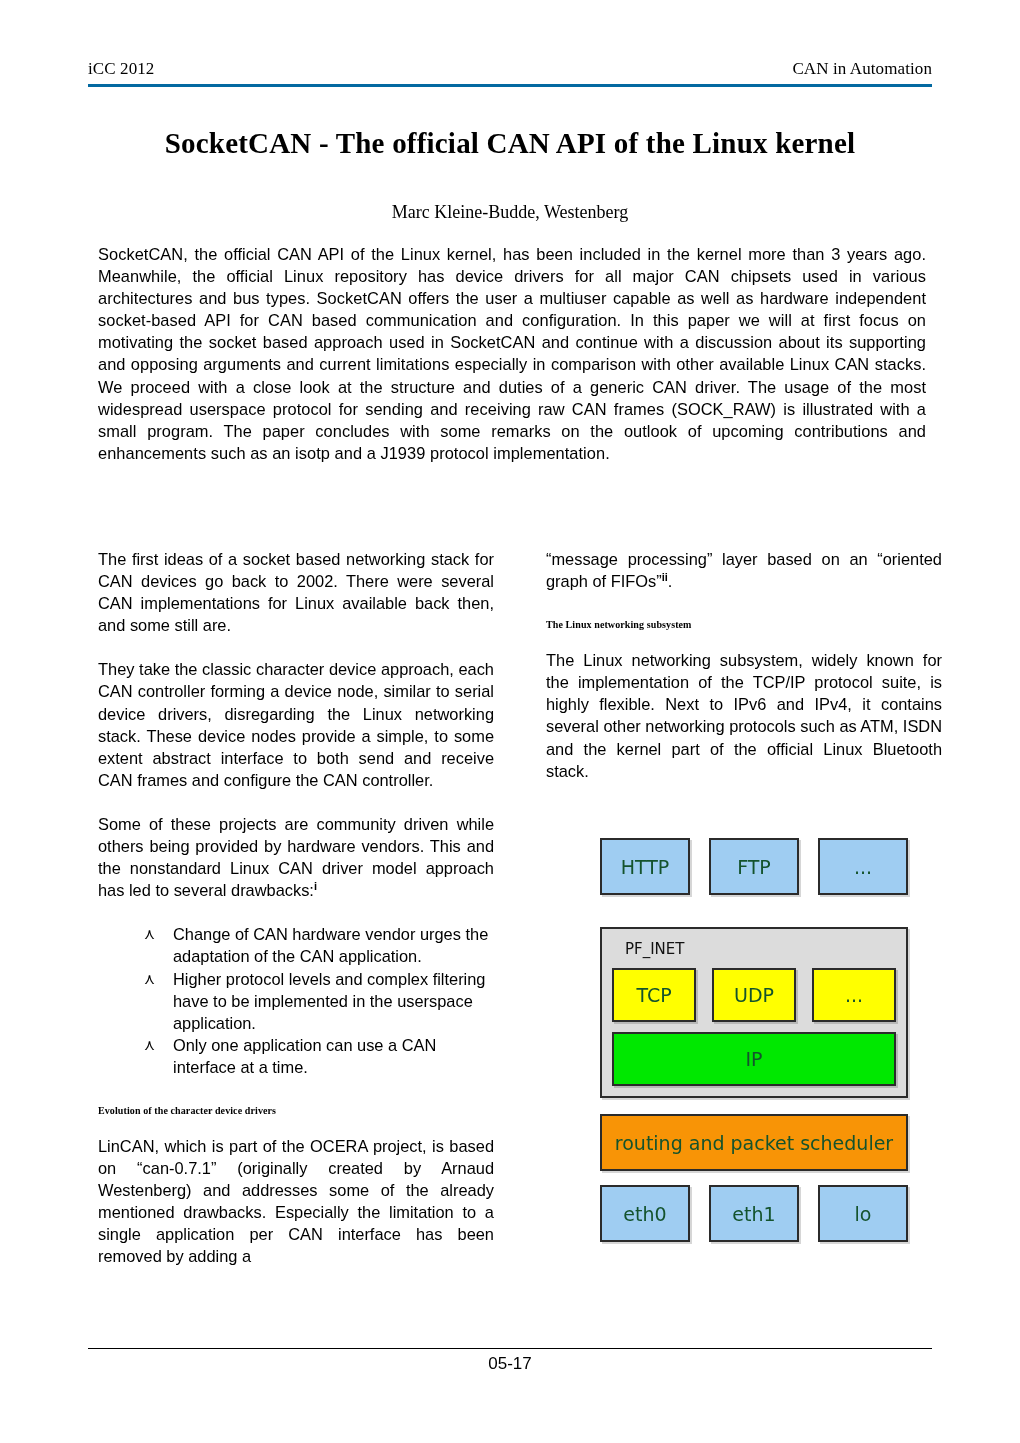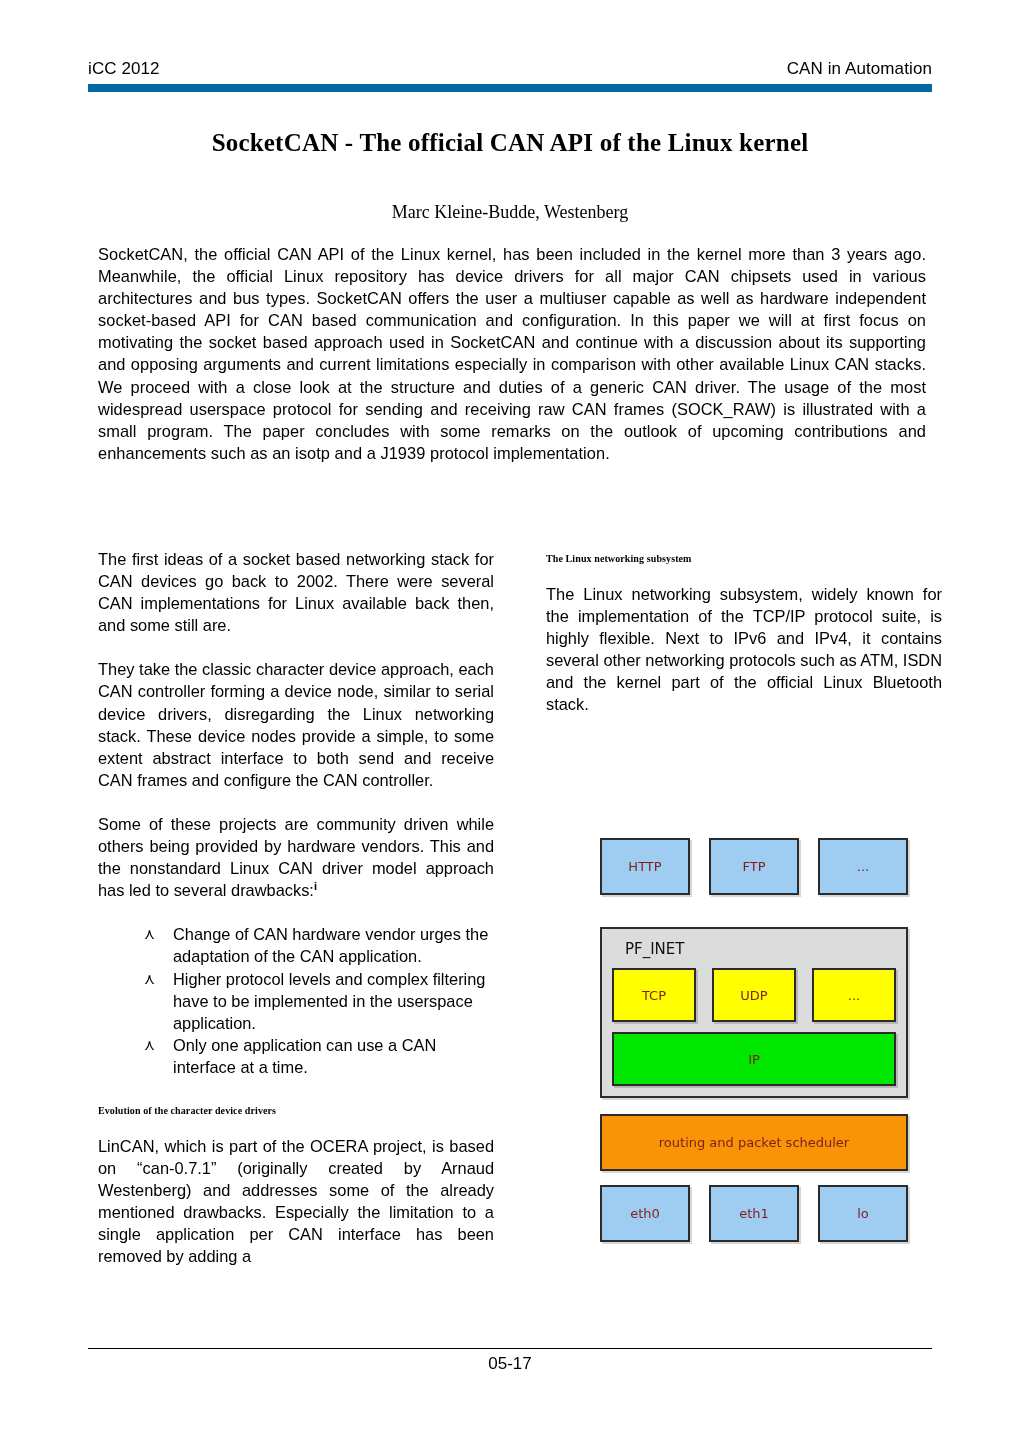--- a/index.html
+++ b/index.html
@@ -23,21 +23,22 @@
     height: 1443px;
   }
 
   
   .runhead {
     position: absolute;
     left: 88px;
     top: 58px;
     width: 844px;
     height: 26px;
-    border-bottom: 8px solid #0369a1;
+    border-bottom: 3px solid #0369a1;
+    font-family: Liberation Serif, serif;
   }
   .runhead-left {
     position: absolute;
     left: 0; top: 0;
     font-size: 17px;
     line-height: 22px;
     letter-spacing: 0.1px;
   }
   .runhead-right {
     position: absolute;
@@ -49,21 +50,21 @@
 
   
   .doc-title {
     position: absolute;
     left: 88px;
     top: 124px;
     width: 844px;
     text-align: center;
     font-family: "Liberation Serif", serif;
     font-weight: bold;
-    font-size: 25px;
+    font-size: 29px;
     line-height: 38px;
     letter-spacing: 0.2px;
   }
   .doc-author {
     position: absolute;
     left: 88px;
     top: 200px;
     width: 844px;
     text-align: center;
     font-family: "Liberation Serif", serif;
@@ -151,22 +152,22 @@
   .dg-row {
     display: flex;
     justify-content: space-between;
   }
   .dg-box {
     border: 2px solid #2b2b2b;
     box-sizing: border-box;
     display: flex;
     align-items: center;
     justify-content: center;
-    font-size: 13px;
-    color: #7f1d1d;
+    font-size: 19px;
+    color: #14532d;
     box-shadow: 2px 2px 0 rgba(0,0,0,0.16);
   }
   .dg-app   { width: 90px; height: 57px; }
   .dg-nic   { width: 90px; height: 57px; }
   .dg-proto { width: 84px; height: 54px; }
   .dg-wide  { width: 100%; height: 57px; }
   .dg-ip    { width: 100%; height: 54px; }
 
   .dg-gap-10 { height: 10px; }
   .dg-gap-14 { height: 14px; }
@@ -244,20 +245,21 @@
       </li>
     </ul>
 
     <h3 class="subhead">Evolution of the character device drivers</h3>
 
     <p class="lastpara">LinCAN, which is part of the OCERA project, is based on “can-0.7.1” (originally created by Arnaud Westenberg) and addresses some of the already mentioned drawbacks. Especially the limitation to a single application per CAN interface has been removed by adding a</p>
   </div>
 
   <div class="col col-right">
 
+    <p><span>“message processing” layer based on an “oriented graph of FIFOs”</span><sup class="note">ii</sup><span>.</span></p>
 
     <h3 class="subhead">The Linux networking subsystem</h3>
 
     <p class="lastpara">The Linux networking subsystem, widely known for the implementation of the TCP/IP protocol suite, is highly flexible. Next to IPv6 and IPv4, it contains several other networking protocols such as ATM, ISDN and the kernel part of the official Linux Bluetooth stack.</p>
   </div>
 
   <div class="diagram">
 
     <div class="dg-row">
       <div class="dg-box dg-app" id="dg-app-0" style="background: rgb(159, 205, 242); border-color: rgb(43, 43, 43);">HTTP</div>

